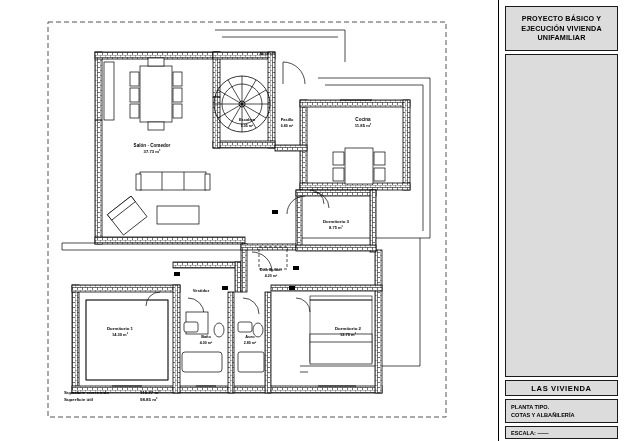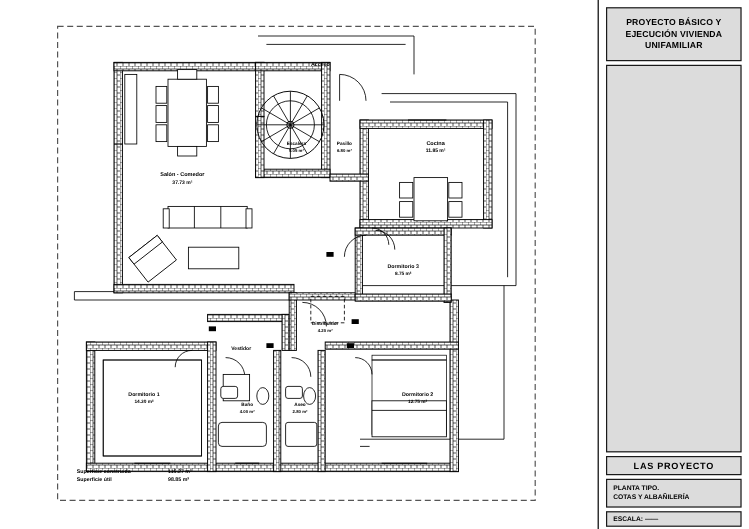--- a/index.html
+++ b/index.html
@@ -330,21 +330,21 @@
 
   <div id="title-block">
 
     <div class="tb-panel tb-head">
       <span>PROYECTO BÁSICO Y EJECUCIÓN VIVIENDA UNIFAMILIAR</span>
     </div>
 
     <div class="tb-panel tb-blank"></div>
 
     <div class="tb-panel tb-name">
-      <span>LAS PROYECTO</span>
+      <span>LAS VIVIENDA</span>
     </div>
 
     <div class="tb-panel tb-sub">
       <span>PLANTA TIPO.</span>
       <span>COTAS Y ALBAÑILERÍA</span>
     </div>
 
     <div class="tb-panel tb-scale">
       <span>ESCALA: ——</span>
     </div>

